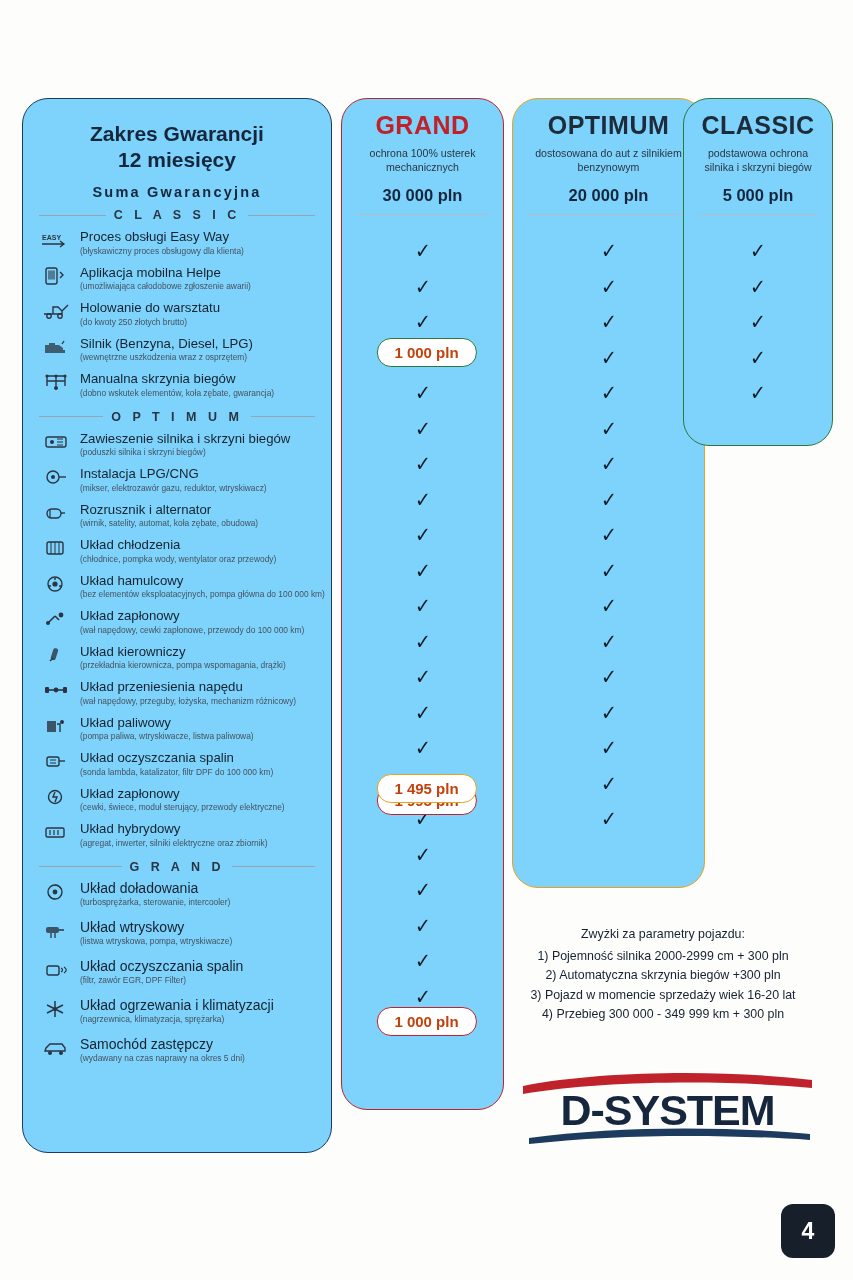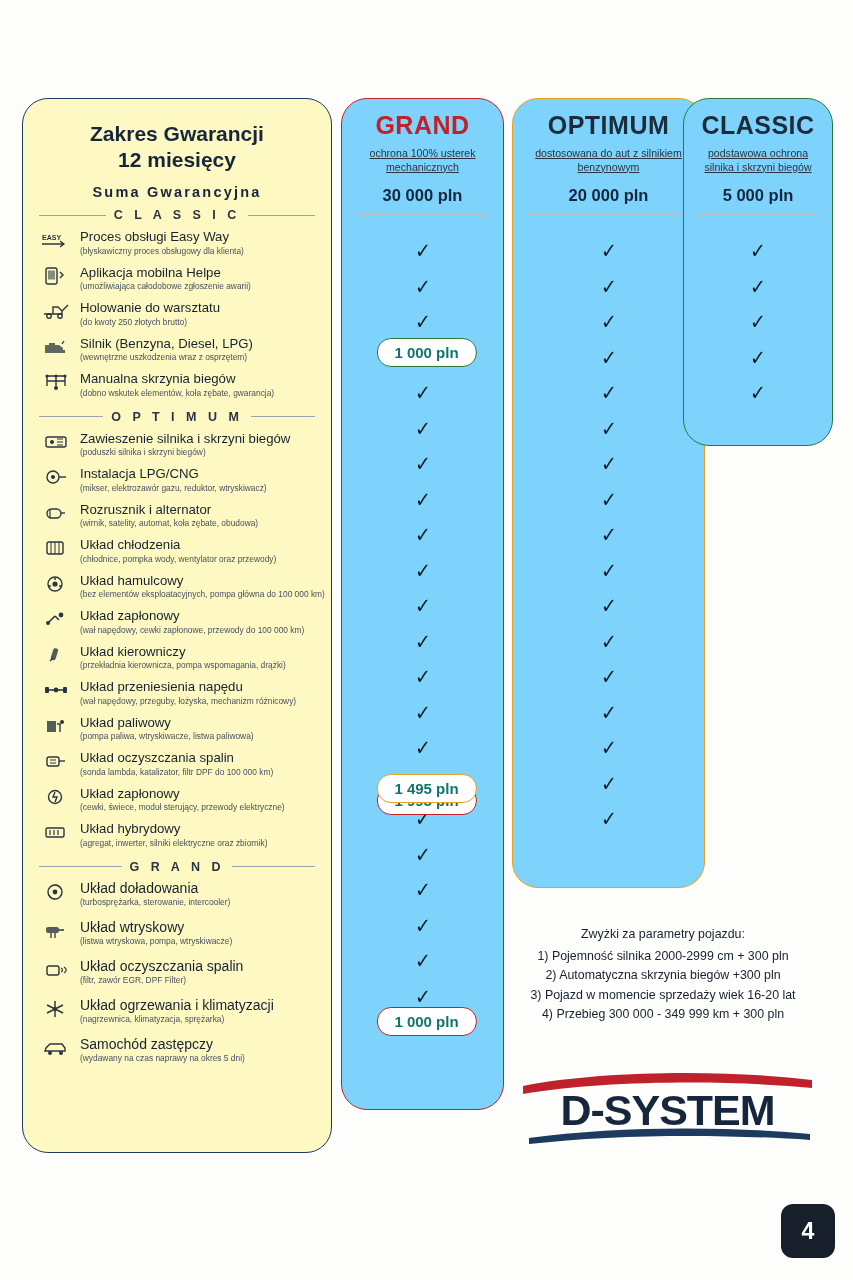--- a/index.html
+++ b/index.html
@@ -17,21 +17,21 @@
     overflow: hidden;
   }
 
   
   .features-panel {
     position: absolute;
     left: 22px; top: 98px;
     width: 310px; height: 1055px;
     border: 1.6px solid #1d3a5f;
     border-radius: 26px;
-    background: #fef9c3;
+    background: #7dd3fc;
     padding: 14px 16px 10px 16px;
   }
   .panel-title {
     text-align: center;
     font-size: 21px;
     font-weight: bold;
     color: #16263c;
     line-height: 1.22;
     margin-top: 8px;
   }
@@ -111,21 +111,20 @@
     line-height: 1;
   }
   .grand .col-name   { color: #c0222b; }
   .optimum .col-name { color: #1d2b3a; }
   .classic .col-name { color: #1d2b3a; }
   .col-tag {
     font-size: 10.6px;
     color: #2b3542;
     line-height: 1.28;
     margin-top: 9px;
-    text-decoration: underline;
   }
   .col-sum {
     font-size: 16.5px;
     font-weight: bold;
     color: #16263c;
     margin-top: 12px;
   }
   .col-rule {
     margin: 9px 14px 0 14px;
     height: 1px;
@@ -146,21 +145,21 @@
 
   .price-pill {
     position: absolute;
     left: 50%;
     transform: translateX(-50%);
     padding: 5px 17px;
     border-radius: 14px;
     background: #ffffff;
     font-size: 15px;
     font-weight: bold;
-    color: #0f766e;
+    color: #c2410c;
     white-space: nowrap;
   }
   .pill-grand-1   { border: 1.4px solid #c0222b; top: 786px; }
   .pill-grand-2   { border: 1.4px solid #c0222b; top: 1007px; }
   .pill-optimum   { border: 1.4px solid #e9a21a; top: 774px; }
   .pill-classic   { border: 1.4px solid #2c7a39; top: 338px; }
 
   
   .note {
     position: absolute;

